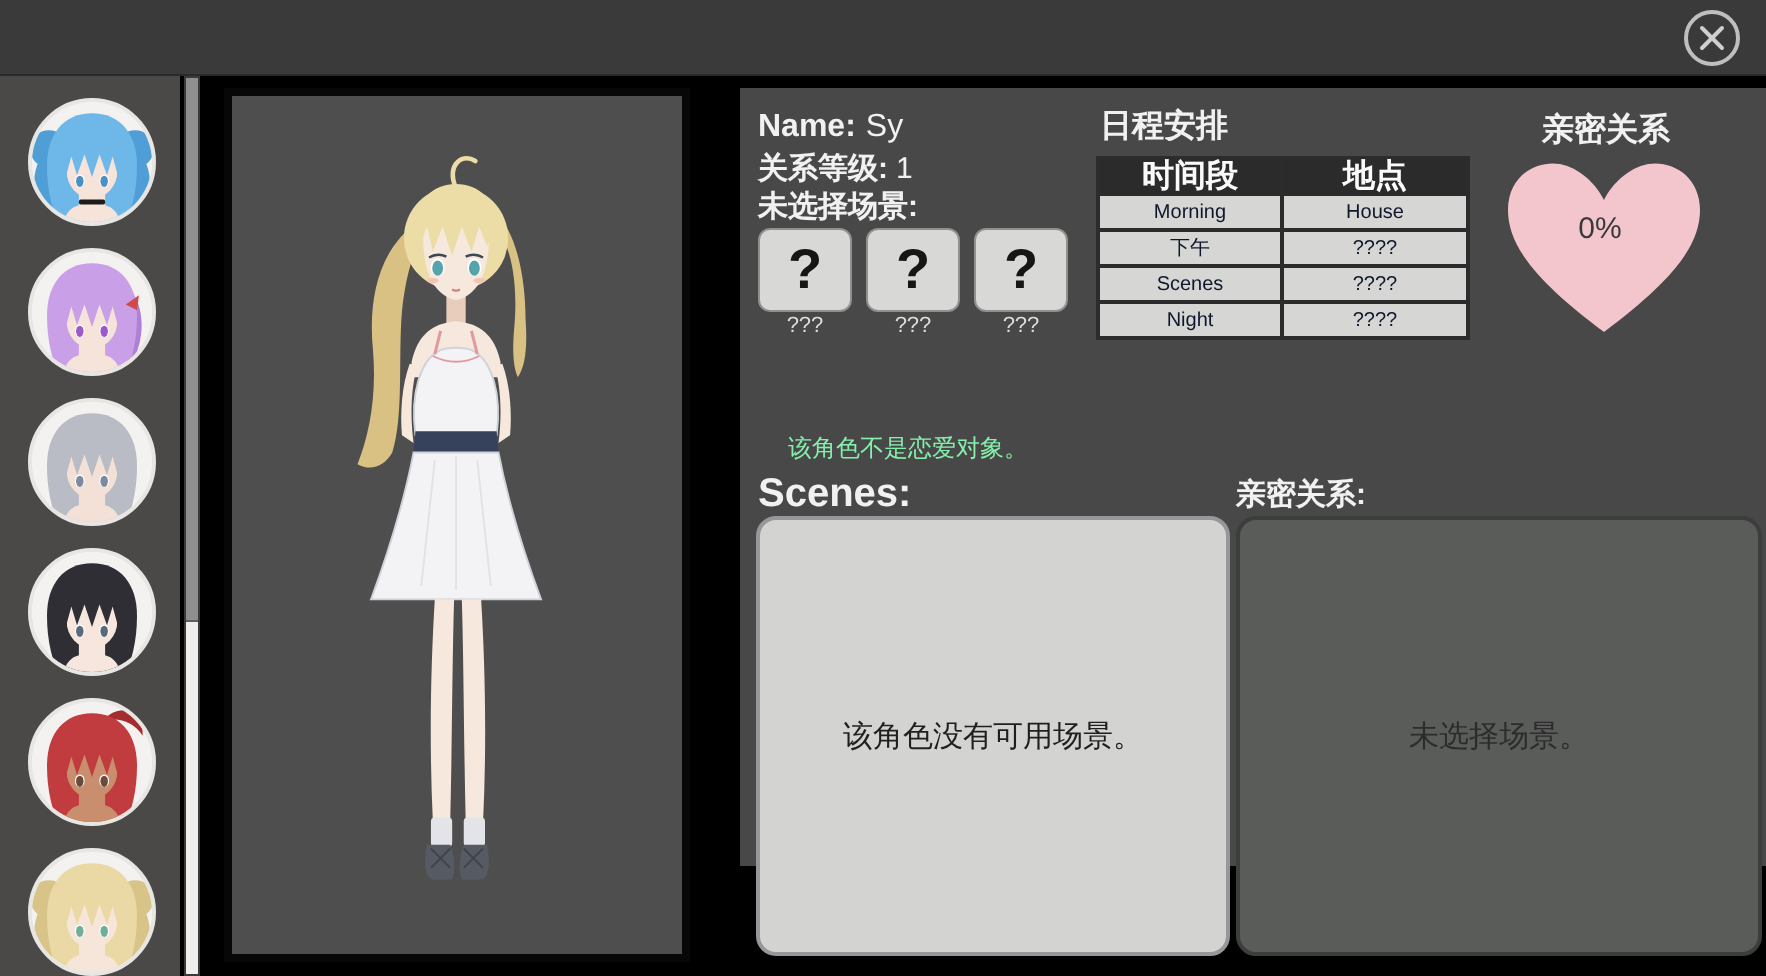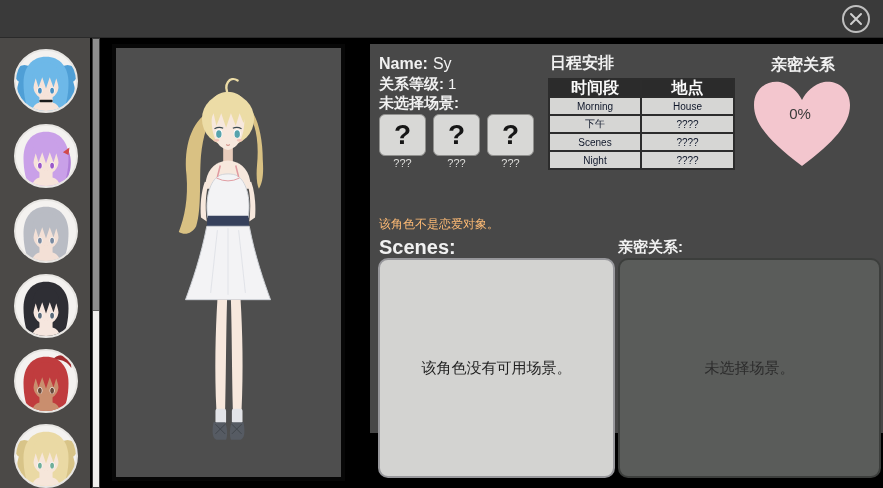--- a/index.html
+++ b/index.html
@@ -53,21 +53,21 @@
   .schedule-table { position:absolute; left:178px; top:34px; width:187px; background:#2c2c2c; border:2px solid #2c2c2c;
                     display:grid; grid-template-columns:90px 1fr; grid-auto-rows:16px; gap:2px; }
   .schedule-table .cell { display:flex; align-items:center; justify-content:center; }
   .schedule-table .th { background:#2b2b2b; color:#fafafa; font-weight:700; font-size:16px; }
   .schedule-table .td { background:#d6d6d4; color:#0f172a; font-size:10px;text-align:center; }
 
   .intimacy-title { position:absolute; left:383px; top:11px; width:100px; text-align:center; font-size:16px; font-weight:700; }
   .heart-wrap { position:absolute; left:380px; top:34px; width:104px; height:92px; }
 
   .next-label { position:absolute; left:9px; top:149px; font-size:15px; font-weight:700; font-style:italic; }
-  .next-text  { position:absolute; left:9px; top:172px; font-size:12px; color:#fdba74; }
+  .next-text  { position:absolute; left:24px; top:172px; font-size:12px; color:#86efac; }
 
   .scenes-label     { position:absolute; left:9px;  top:192px; font-size:20px; font-weight:700; }
   .scene-info-label { position:absolute; left:248px; top:194px; font-size:15px; font-weight:700; }
 
   .scenes-panel { position:absolute; left:8px; top:214px; width:237px; height:220px; background:#d3d3d1;
                   border:2px solid #97979b; border-radius:10px; display:flex; align-items:center; justify-content:center; }
   .scenes-panel .empty { font-size:15px; color:#1f1f1f; }
   .scene-info-panel { position:absolute; left:248px; top:214px; width:263px; height:220px; background:#5a5c5a;
                       border:2px solid #3c3e3c; border-radius:10px; display:flex; align-items:center; justify-content:center; }
   .scene-info-panel .empty { font-size:15px; color:#2c2c2c; }

